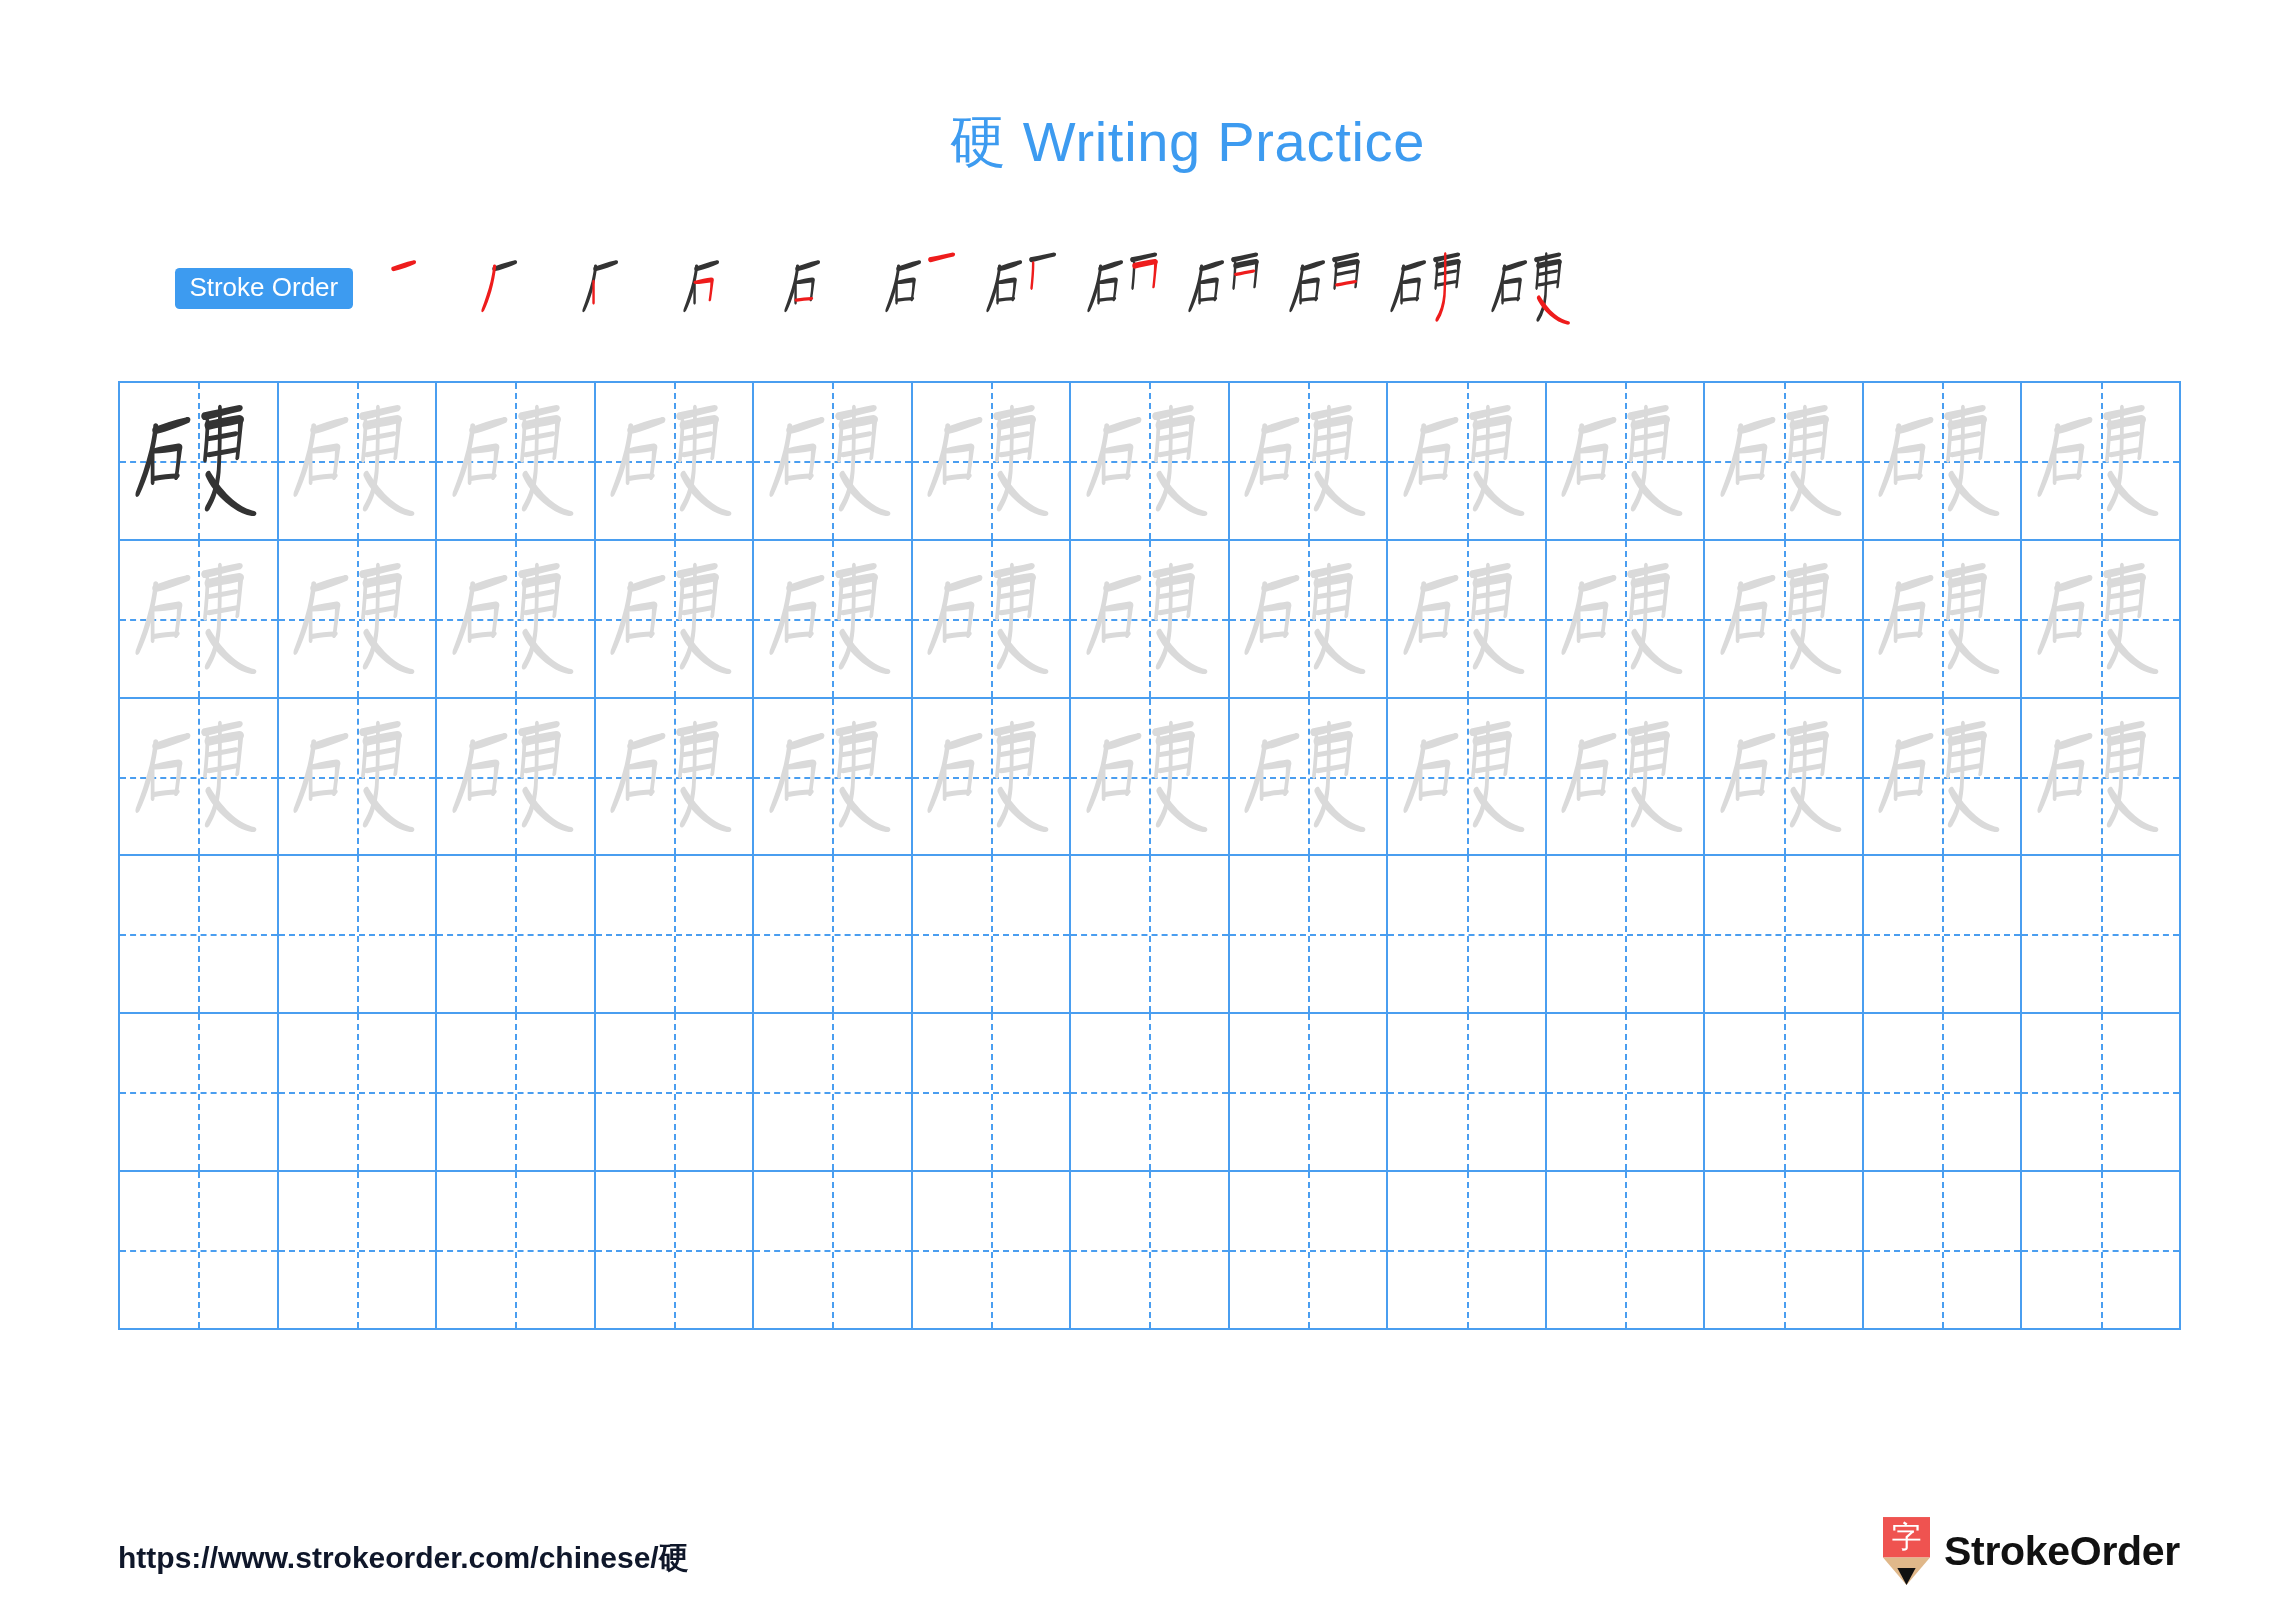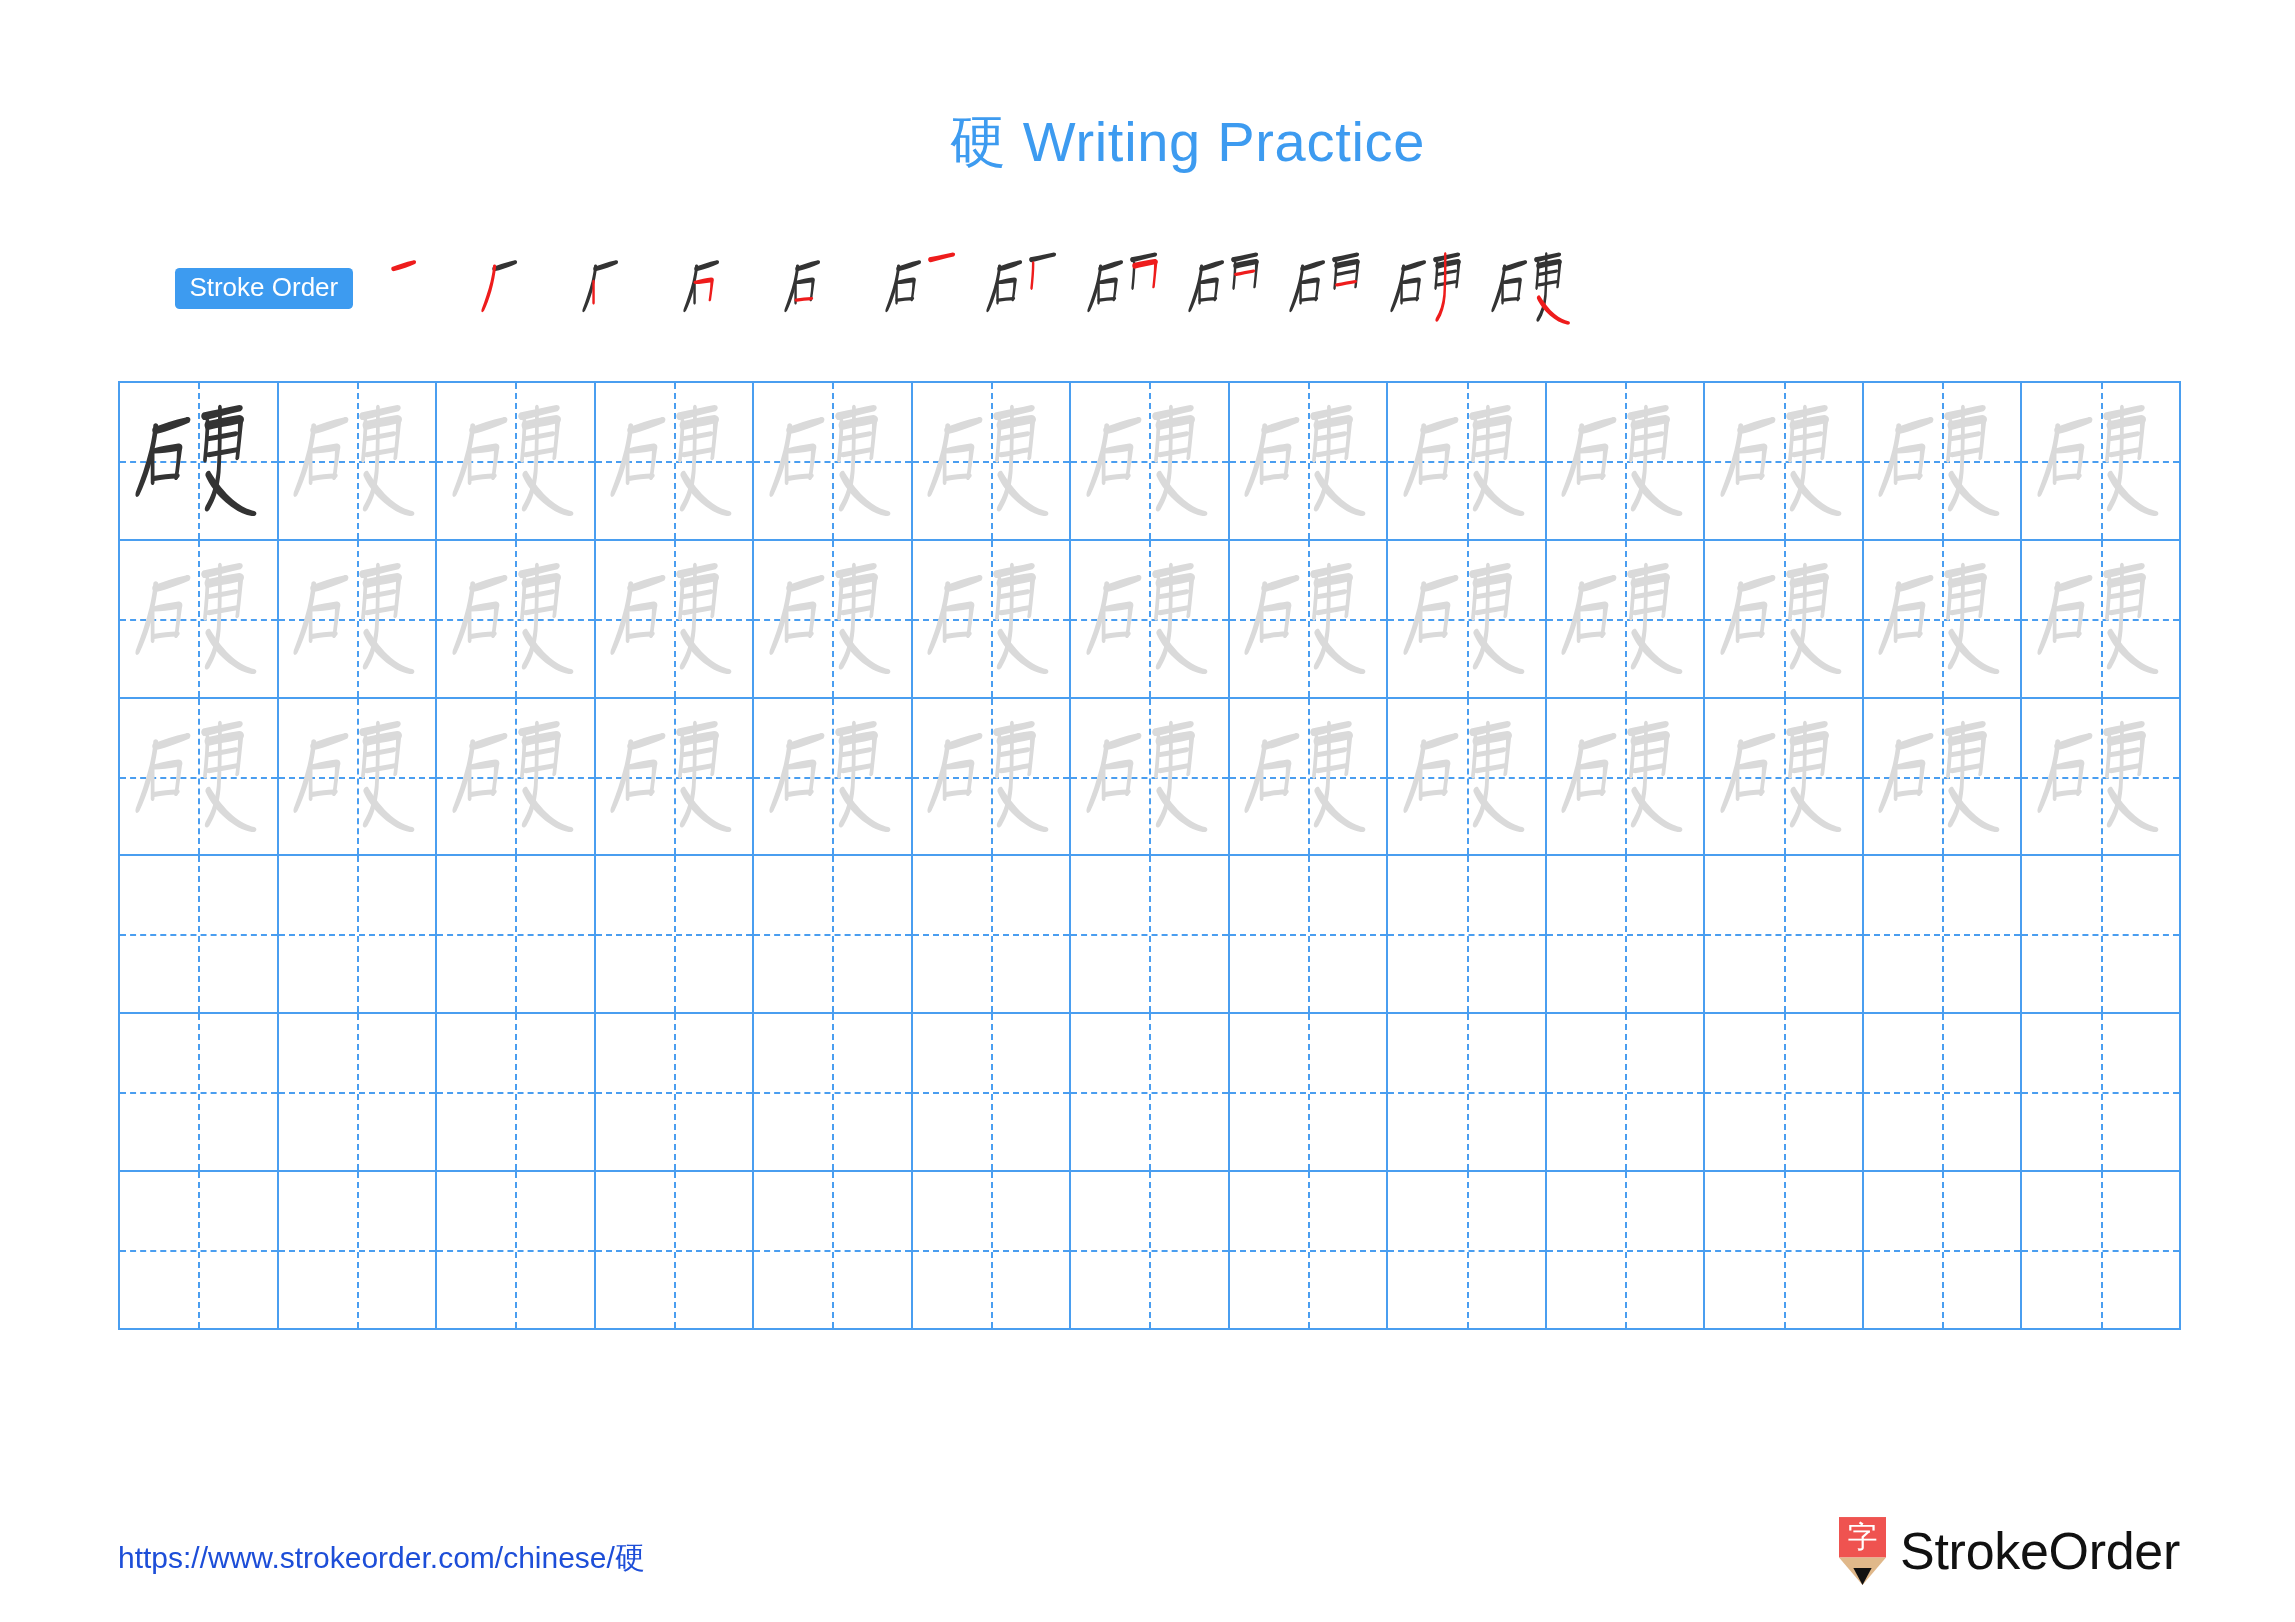--- a/index.html
+++ b/index.html
@@ -127,40 +127,41 @@
     height: 84%;
     display: block;
   }
 
   
   #footer-url {
     position: absolute;
     left: 118px;
     top: 1538px;
     font-size: 30px;
-    color: #1d4ed8;
+    color: #0f172a;
     white-space: nowrap;
+    font-weight: bold;
   }
   #footer-logo {
     position: absolute;
     right: 115px;
     top: 1517px;
     display: flex;
     align-items: center;
     gap: 14.4px;
   }
   #logo-mark {
     width: 47px;
     height: 68px;
     position: relative;
     flex: 0 0 auto;
   }
   #logo-wordmark {
-    font-size: 52px;
-    font-weight: normal;
+    font-size: 41px;
+    font-weight: bold;
     color: #111111;
     letter-spacing: -0.3px;
     white-space: nowrap;
   }
 </style>
 </head>
 <body>
 
 <div id="page-title">硬 Writing Practice</div>
 

